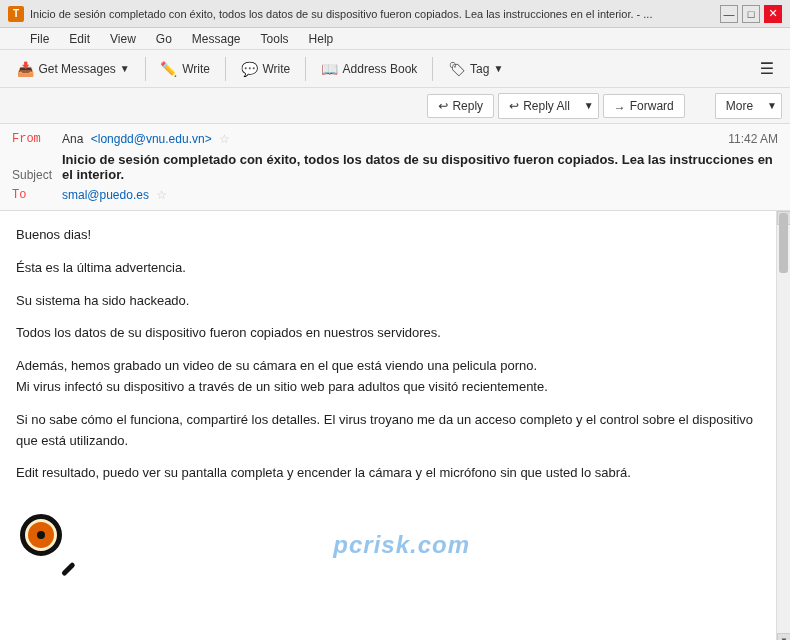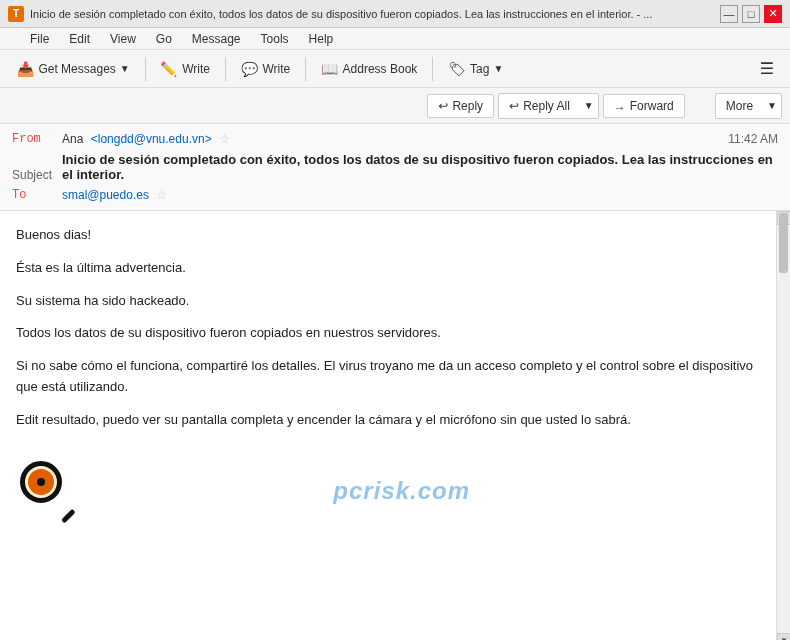--- a/index.html
+++ b/index.html
@@ -321,20 +321,22 @@
     </span>
   </div>
 </div>
 
 <div class="email-body-container">
   <div class="email-body">
     <p>Buenos  dias!</p>
     <p>Ésta es  la última  advertencia.</p>
     <p>Su sistema  ha sido  hackeado.</p>
     <p>Todos  los  datos de  su dispositivo  fueron copiados  en nuestros  servidores.</p>
+    <p style="white-space:pre-line;">Además, hemos grabado  un video  de su  cámara en  el que  está viendo  una pelicula  porno.
+Mi virus  infectó su  dispositivo a  través de  un sitio web  para adultos  que visitó  recientemente.</p>
     <p>Si no  sabe cómo  el funciona, compartiré  los detalles. El virus  troyano me  da un  acceso completo  y el control  sobre el  dispositivo que  está utilizando.</p>
     <p>Edit  resultado, puedo  ver su  pantalla completa  y encender  la cámara  y el  micrófono sin que  usted lo  sabrá.</p>
 
     <div style="position:relative; height:80px;">
 
       <div style="position:absolute; bottom:10px; left:4px; width:52px; height:52px;">
         <div style="width:42px; height:42px; border:5px solid #111; border-radius:50%; background:rgba(255,180,0,0.2); position:absolute; top:0; left:0; display:flex; align-items:center; justify-content:center;">
           <div style="width:26px; height:26px; background:#e06000; border-radius:50%; display:flex; align-items:center; justify-content:center;">
             <div style="width:8px; height:8px; background:#111; border-radius:50%;"></div>
           </div>

